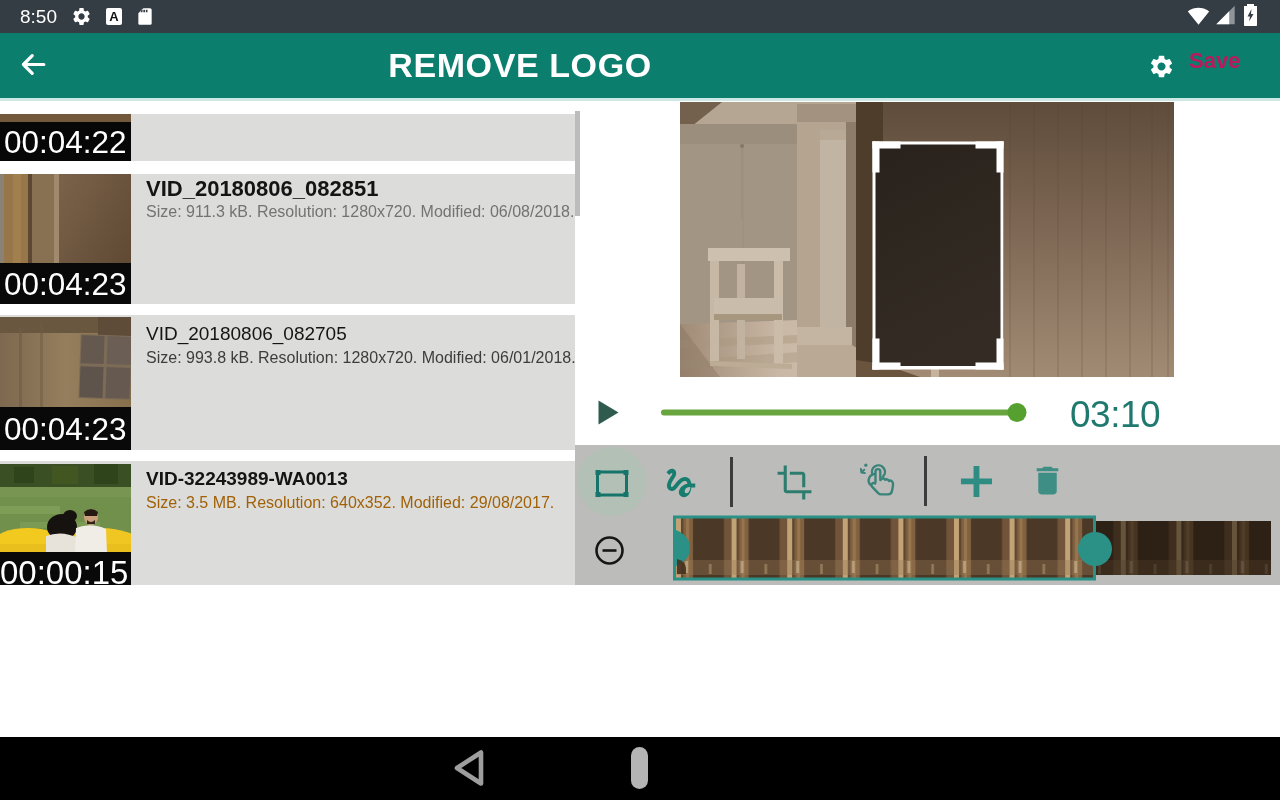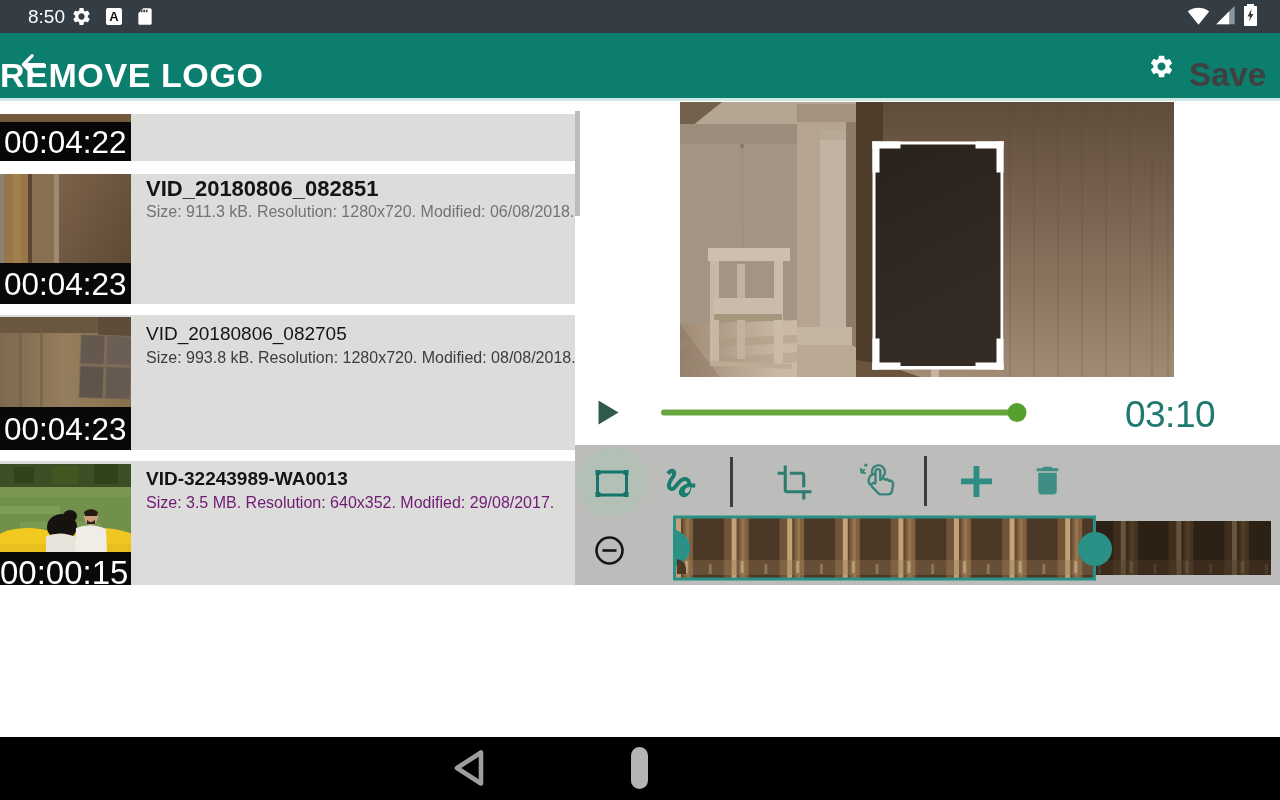--- a/index.html
+++ b/index.html
@@ -3,21 +3,21 @@
 <meta charset="utf-8">
 <style>
 html,body{margin:0;padding:0;width:1280px;height:800px;background:#ffffff;font-family:"Liberation Sans",sans-serif;overflow:hidden}
 .abs{position:absolute}
 </style>
 </head>
 <body>
 
 <div class="abs" style="left:0;top:0;width:1280px;height:33px;background:#353d44"></div>
 
-<div class="abs" style="left:20px;top:4px;width:60px;height:26px;color:#fff;font-size:19px;line-height:26px;margin-left:8px;">8:50</div>
+<div class="abs" style="left:20px;top:4px;width:60px;height:26px;color:#fff;font-size:19px;line-height:26px;">8:50</div>
 
 <svg class="abs" style="left:71px;top:6px" width="21" height="21" viewBox="0 0 24 24">
     <path fill="#fff" d="M19.14,12.94c0.04-0.3,0.06-0.61,0.06-0.94c0-0.32-0.02-0.64-0.07-0.94l2.03-1.58c0.18-0.14,0.23-0.41,0.12-0.61 l-1.92-3.32c-0.12-0.22-0.37-0.29-0.59-0.22l-2.39,0.96c-0.5-0.38-1.03-0.7-1.62-0.94L14.4,2.81c-0.04-0.24-0.24-0.41-0.48-0.41 h-3.84c-0.24,0-0.43,0.17-0.47,0.41L9.25,5.35C8.66,5.59,8.12,5.92,7.63,6.29L5.24,5.33c-0.22-0.08-0.47,0-0.59,0.22L2.74,8.87 C2.62,9.08,2.66,9.34,2.86,9.48l2.03,1.58C4.84,11.36,4.8,11.69,4.8,12s0.02,0.64,0.07,0.94l-2.03,1.58 c-0.18,0.14-0.23,0.41-0.12,0.61l1.92,3.32c0.12,0.22,0.37,0.29,0.59,0.22l2.39-0.96c0.5,0.38,1.03,0.7,1.62,0.94l0.36,2.54 c0.05,0.24,0.24,0.41,0.48,0.41h3.84c0.24,0,0.44-0.17,0.47-0.41l0.36-2.54c0.59-0.24,1.13-0.56,1.62-0.94l2.39,0.96 c0.22,0.08,0.47,0,0.59-0.22l1.92-3.32c0.12-0.22,0.07-0.47-0.12-0.61L19.14,12.94z M12,15.6c-1.98,0-3.6-1.62-3.6-3.6 s1.62-3.6,3.6-3.6s3.6,1.62,3.6,3.6S13.98,15.6,12,15.6z"></path>
   </svg>
 
 <div class="abs" style="left:106px;top:8px;width:16px;height:17px;background:#fff;border-radius:2px;color:#111;font-size:13px;font-weight:bold;text-align:center;line-height:17px">A</div>
 
 <svg class="abs" style="left:135px;top:6px" width="20" height="21" viewBox="0 0 24 24">
     <path fill="#fff" d="M18,2h-8L4.02,8L4,20c0,1.1,0.9,2,2,2h12c1.1,0,2-0.9,2-2V4C20,2.9,19.1,2,18,2z M9,7H7V4h2V7z M12,7h-2V4h2V7z M15,7h-2V4h2V7z"></path>
   </svg>
@@ -37,27 +37,27 @@
   </svg>
 
 <div class="abs" style="left:0;top:33px;width:1280px;height:65px;background:#0b7e6e"></div>
 
 <div class="abs" style="left:0;top:98px;width:1280px;height:2.5px;background:#cde8e4"></div>
 
 <svg class="abs" style="left:18px;top:49px" width="31" height="31" viewBox="0 0 24 24">
     <path fill="none" stroke="#fff" stroke-width="2.5" stroke-linecap="round" stroke-linejoin="round" d="M20,12H4.8 M11,5.2L4.2,12l6.8,6.8"></path>
   </svg>
 
-<div class="abs" style="left:0;top:57px;width:1040px;height:36px;text-align:left;color:#fff;font-size:34px;font-weight:bold;letter-spacing:0.6px;line-height:36px">REMOVE LOGO</div>
+<div class="abs" style="left:0;top:47px;width:1040px;height:36px;text-align:center;color:#fff;font-size:34px;font-weight:bold;letter-spacing:0.6px;line-height:36px">REMOVE LOGO</div>
 
 <svg class="abs" style="left:1148px;top:53px" width="27" height="27" viewBox="0 0 24 24">
     <path fill="#fff" d="M19.14,12.94c0.04-0.3,0.06-0.61,0.06-0.94c0-0.32-0.02-0.64-0.07-0.94l2.03-1.58c0.18-0.14,0.23-0.41,0.12-0.61 l-1.92-3.32c-0.12-0.22-0.37-0.29-0.59-0.22l-2.39,0.96c-0.5-0.38-1.03-0.7-1.62-0.94L14.4,2.81c-0.04-0.24-0.24-0.41-0.48-0.41 h-3.84c-0.24,0-0.43,0.17-0.47,0.41L9.25,5.35C8.66,5.59,8.12,5.92,7.63,6.29L5.24,5.33c-0.22-0.08-0.47,0-0.59,0.22L2.74,8.87 C2.62,9.08,2.66,9.34,2.86,9.48l2.03,1.58C4.84,11.36,4.8,11.69,4.8,12s0.02,0.64,0.07,0.94l-2.03,1.58 c-0.18,0.14-0.23,0.41-0.12,0.61l1.92,3.32c0.12,0.22,0.37,0.29,0.59,0.22l2.39-0.96c0.5,0.38,1.03,0.7,1.62,0.94l0.36,2.54 c0.05,0.24,0.24,0.41,0.48,0.41h3.84c0.24,0,0.44-0.17,0.47-0.41l0.36-2.54c0.59-0.24,1.13-0.56,1.62-0.94l2.39,0.96 c0.22,0.08,0.47,0,0.59-0.22l1.92-3.32c0.12-0.22,0.07-0.47-0.12-0.61L19.14,12.94z M12,15.6c-1.98,0-3.6-1.62-3.6-3.6 s1.62-3.6,3.6-3.6s3.6,1.62,3.6,3.6S13.98,15.6,12,15.6z"></path>
   </svg>
 
-<div class="abs" style="left:1189px;top:58px;width:81px;height:34px;color:#404040;font-size:33px;font-weight:bold;line-height:34px">Save</div>
+<div class="abs" style="left:1189px;top:44px;width:81px;height:34px;color:#be185d;font-size:22px;font-weight:bold;line-height:34px">Save</div>
 
 <div class="abs" style="left:0;top:114px;width:575px;height:47px;background:#dcdcdb"></div>
 
 <svg class="abs" style="left:0;top:114px" width="131" height="47">
     <rect x="0" y="0" width="131" height="47" fill="#070707"></rect>
     <rect x="0" y="0" width="131" height="8" fill="#74583c"></rect>
     <text x="4" y="39" fill="#fff" font-size="31.5" font-family="Liberation Sans">00:04:22</text>
   </svg>
 
 <div class="abs" style="left:0;top:174px;width:575px;height:130px;background:#dcdcdb"></div>
@@ -102,21 +102,21 @@
 <rect x="106" y="19" width="24" height="28" fill="#6b5f55"></rect>
 <rect x="80" y="50" width="23" height="31" fill="#5f544b"></rect>
 <rect x="106" y="50" width="24" height="31" fill="#665a50"></rect>
 </g>
 <rect x="0" y="90" width="131" height="43" fill="#090909"></rect>
 <text x="4" y="123" fill="#fff" font-size="31.5" font-family="Liberation Sans">00:04:23</text>
 </svg>
 
 <div class="abs" style="left:146px;top:322px;width:420px;height:24px;color:#141414;font-size:19px;font-weight:normal;line-height:24px">VID_20180806_082705</div>
 
-<div class="abs" style="left:146px;top:347px;width:440px;height:22px;color:#3d3d3d;font-size:16px;line-height:22px;white-space:nowrap">Size: 993.8 kB. Resolution: 1280x720. Modified: 08/08/2018.</div>
+<div class="abs" style="left:146px;top:347px;width:440px;height:22px;color:#3d3d3d;font-size:16px;line-height:22px;white-space:nowrap">Size: 993.8 kB. Resolution: 1280x720. Modified: 06/01/2018.</div>
 
 <div class="abs" style="left:0;top:461px;width:575px;height:124px;background:#dcdcdb"></div>
 
 <svg class="abs" style="left:0;top:464px" width="131" height="121">
 <rect x="0" y="0" width="131" height="121" fill="#71904c"></rect>
 <rect x="0" y="0" width="131" height="23" fill="#3a5024"></rect>
 <rect x="14" y="3" width="20" height="16" fill="#2c3f19" opacity="0.7"></rect>
 <rect x="52" y="2" width="26" height="18" fill="#44591f" opacity="0.7"></rect>
 <rect x="94" y="0" width="24" height="20" fill="#2c3f19" opacity="0.7"></rect>
 <rect x="0" y="23" width="131" height="10" fill="#7f9c57" opacity="0.5"></rect>
@@ -134,21 +134,21 @@
 <ellipse cx="91" cy="53" rx="7" ry="8" fill="#caa07c"></ellipse>
 <path d="M84,48 Q91,42 98,48 L97,52 L85,52 Z" fill="#241a12"></path>
 <path d="M87,56 Q91,60 95,56 L95,60 L87,60 Z" fill="#33241a"></path>
 <path d="M76,64 Q91,58 106,65 L107,90 L75,90 Z" fill="#f0ede6"></path>
 <rect x="0" y="88" width="131" height="33" fill="#090909"></rect>
 <text x="0" y="120" fill="#fff" font-size="33" font-family="Liberation Sans">00:00:15</text>
 </svg>
 
 <div class="abs" style="left:146px;top:467px;width:420px;height:24px;color:#141414;font-size:19px;font-weight:bold;line-height:24px">VID-32243989-WA0013</div>
 
-<div class="abs" style="left:146px;top:492px;width:440px;height:22px;color:#701a75;font-size:16px;line-height:22px;white-space:nowrap">Size: 3.5 MB. Resolution: 640x352. Modified: 29/08/2017.</div>
+<div class="abs" style="left:146px;top:492px;width:440px;height:22px;color:#a16207;font-size:16px;line-height:22px;white-space:nowrap">Size: 3.5 MB. Resolution: 640x352. Modified: 29/08/2017.</div>
 
 <div class="abs" style="left:575px;top:111px;width:5px;height:105px;background:#bcbcbc"></div>
 
 <svg class="abs" style="left:680px;top:102px" width="494" height="275" viewBox="0 0 494 275">
 <defs>
 <linearGradient id="rwall" x1="0" y1="0" x2="0" y2="1">
         <stop offset="0" stop-color="#5f4c3a"></stop>
         <stop offset="0.45" stop-color="#7d6754"></stop>
         <stop offset="1" stop-color="#a18b74"></stop>
       </linearGradient>
@@ -234,21 +234,21 @@
 
 <svg class="abs" style="left:598px;top:400px" width="21" height="25" viewBox="0 0 21 25">
     <path d="M0.5,0.5 L20.5,12.5 L0.5,24.5 Z" fill="#2e5b4e"></path>
   </svg>
 
 <svg class="abs" style="left:660px;top:403px" width="370" height="20">
     <line x1="4" y1="9.5" x2="357" y2="9.5" stroke="#68a53e" stroke-width="6" stroke-linecap="round"></line>
     <circle cx="357" cy="9.5" r="9.5" fill="#55a02e"></circle>
   </svg>
 
-<div class="abs" style="left:1070px;top:396px;width:200px;height:38px;color:#20796e;font-size:37px;line-height:38px;text-align:center;letter-spacing:-0.5px">03:10</div>
+<div class="abs" style="left:1070px;top:396px;width:200px;height:38px;color:#20796e;font-size:37px;line-height:38px;text-align:left;letter-spacing:-0.5px">03:10</div>
 
 <div class="abs" style="left:575px;top:445px;width:705px;height:140px;background:#bcbcba"></div>
 
 <div class="abs" style="left:577px;top:447px;width:69px;height:69px;border-radius:50%;background:#b2c0b5"></div>
 
 <svg class="abs" style="left:593px;top:466px" width="38" height="34" viewBox="0 0 38 34">
 <rect x="4.5" y="6" width="29" height="23" fill="none" stroke="#15756a" stroke-width="3"></rect>
 <rect x="2.5" y="4" width="5" height="5" fill="#15756a"></rect>
     <rect x="30.5" y="4" width="5" height="5" fill="#15756a"></rect>
     <rect x="2.5" y="26" width="5" height="5" fill="#15756a"></rect>

